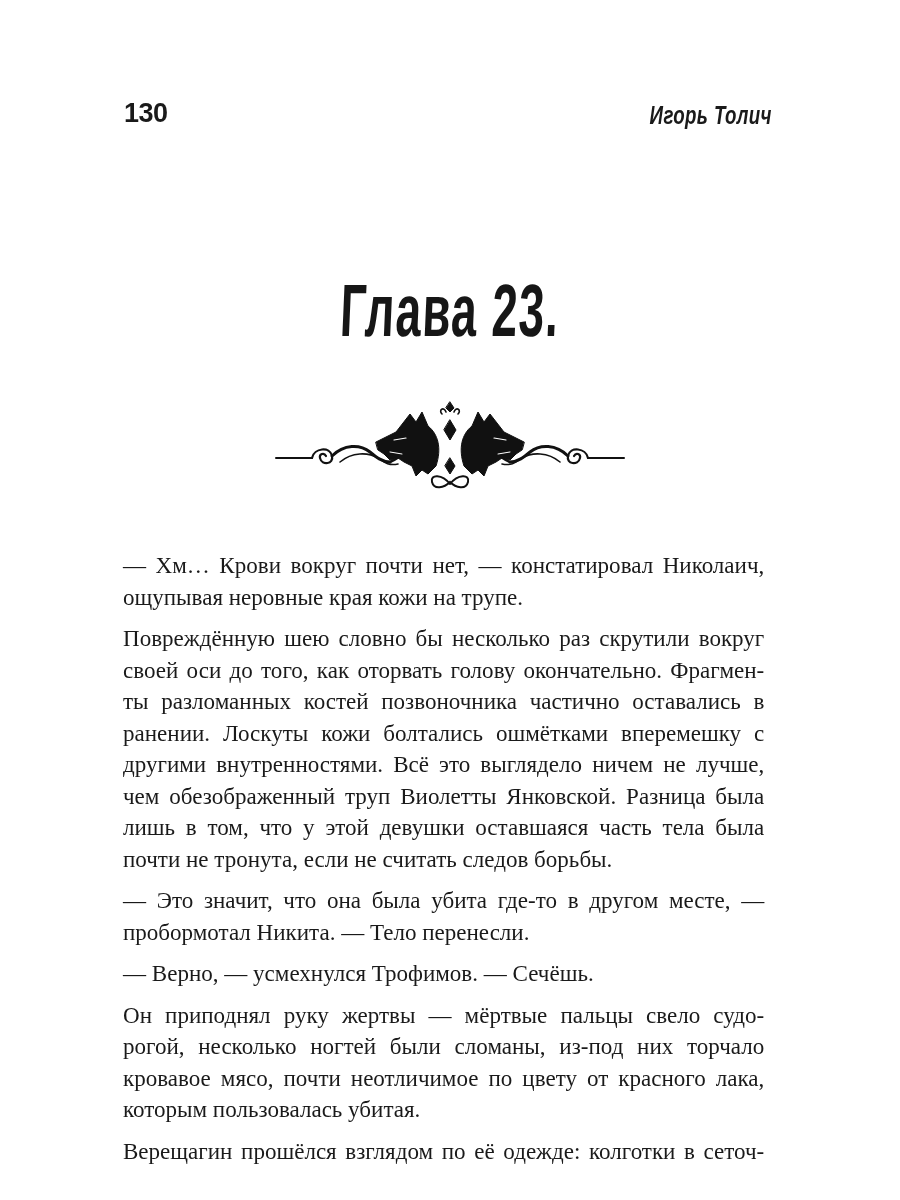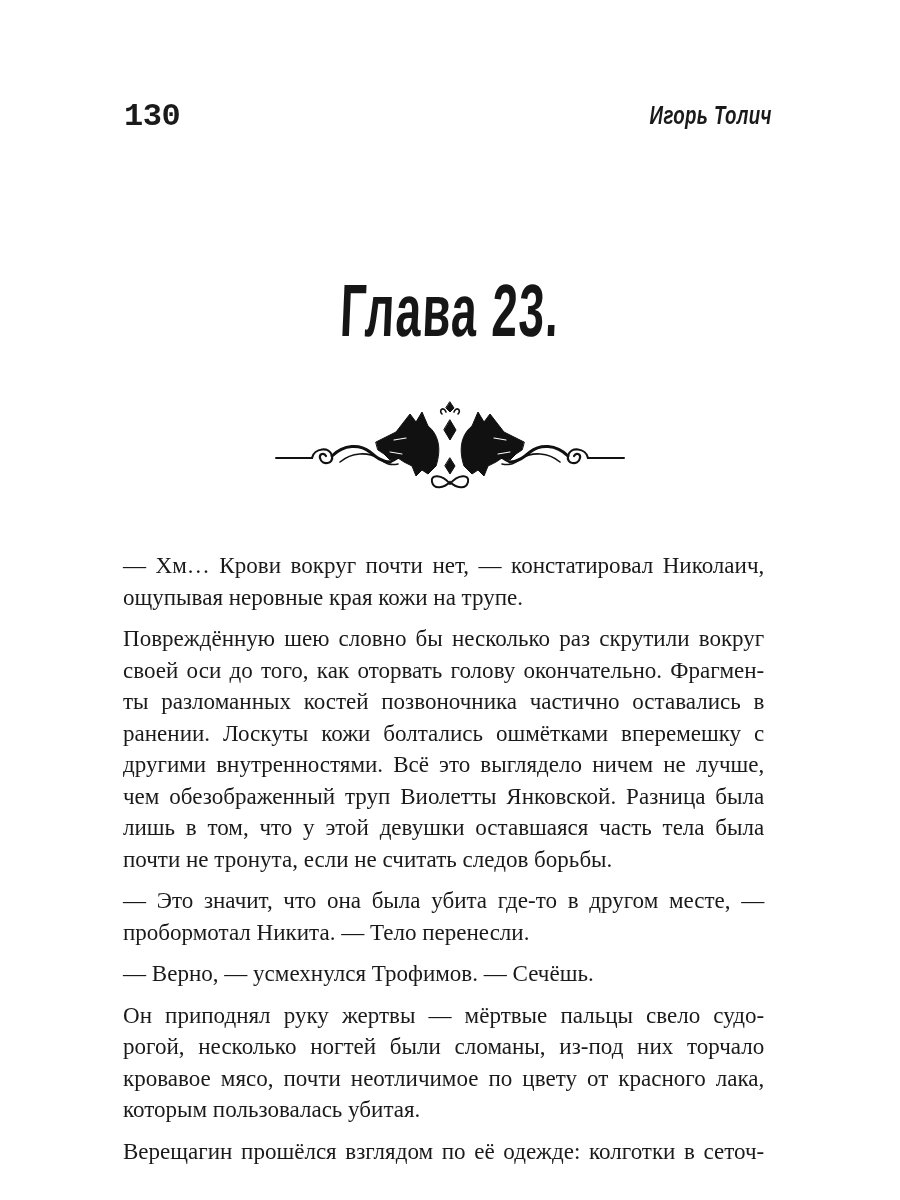--- a/index.html
+++ b/index.html
@@ -6,22 +6,22 @@
     body {
       width: 900px; height: 1200px;
       background: #ffffff;
       position: relative;
       overflow: hidden;
       color: #1a1a1a;
       font-family: "Liberation Serif", serif;
     }
     .page-number {
       position: absolute; left: 124px; top: 98px;
-      font-size: 32px; font-weight: bold; letter-spacing: -0.5px;
-      font-family: Liberation Mono, monospace;
+      font-size: 27px; font-weight: bold; letter-spacing: -0.5px;
+      font-family: Liberation Sans, sans-serif;
     }
     .running-head {
       position: absolute; right: 128px; top: 100px;
       font-size: 26px; font-weight: bold; font-style: italic;
       font-family: "Liberation Sans Narrow", "Liberation Sans", sans-serif;
       transform: scaleX(0.72); transform-origin: right center;
       letter-spacing: 0.5px;
     }
     .chapter-title {
       position: absolute; left: 0; right: 0; top: 268px;

